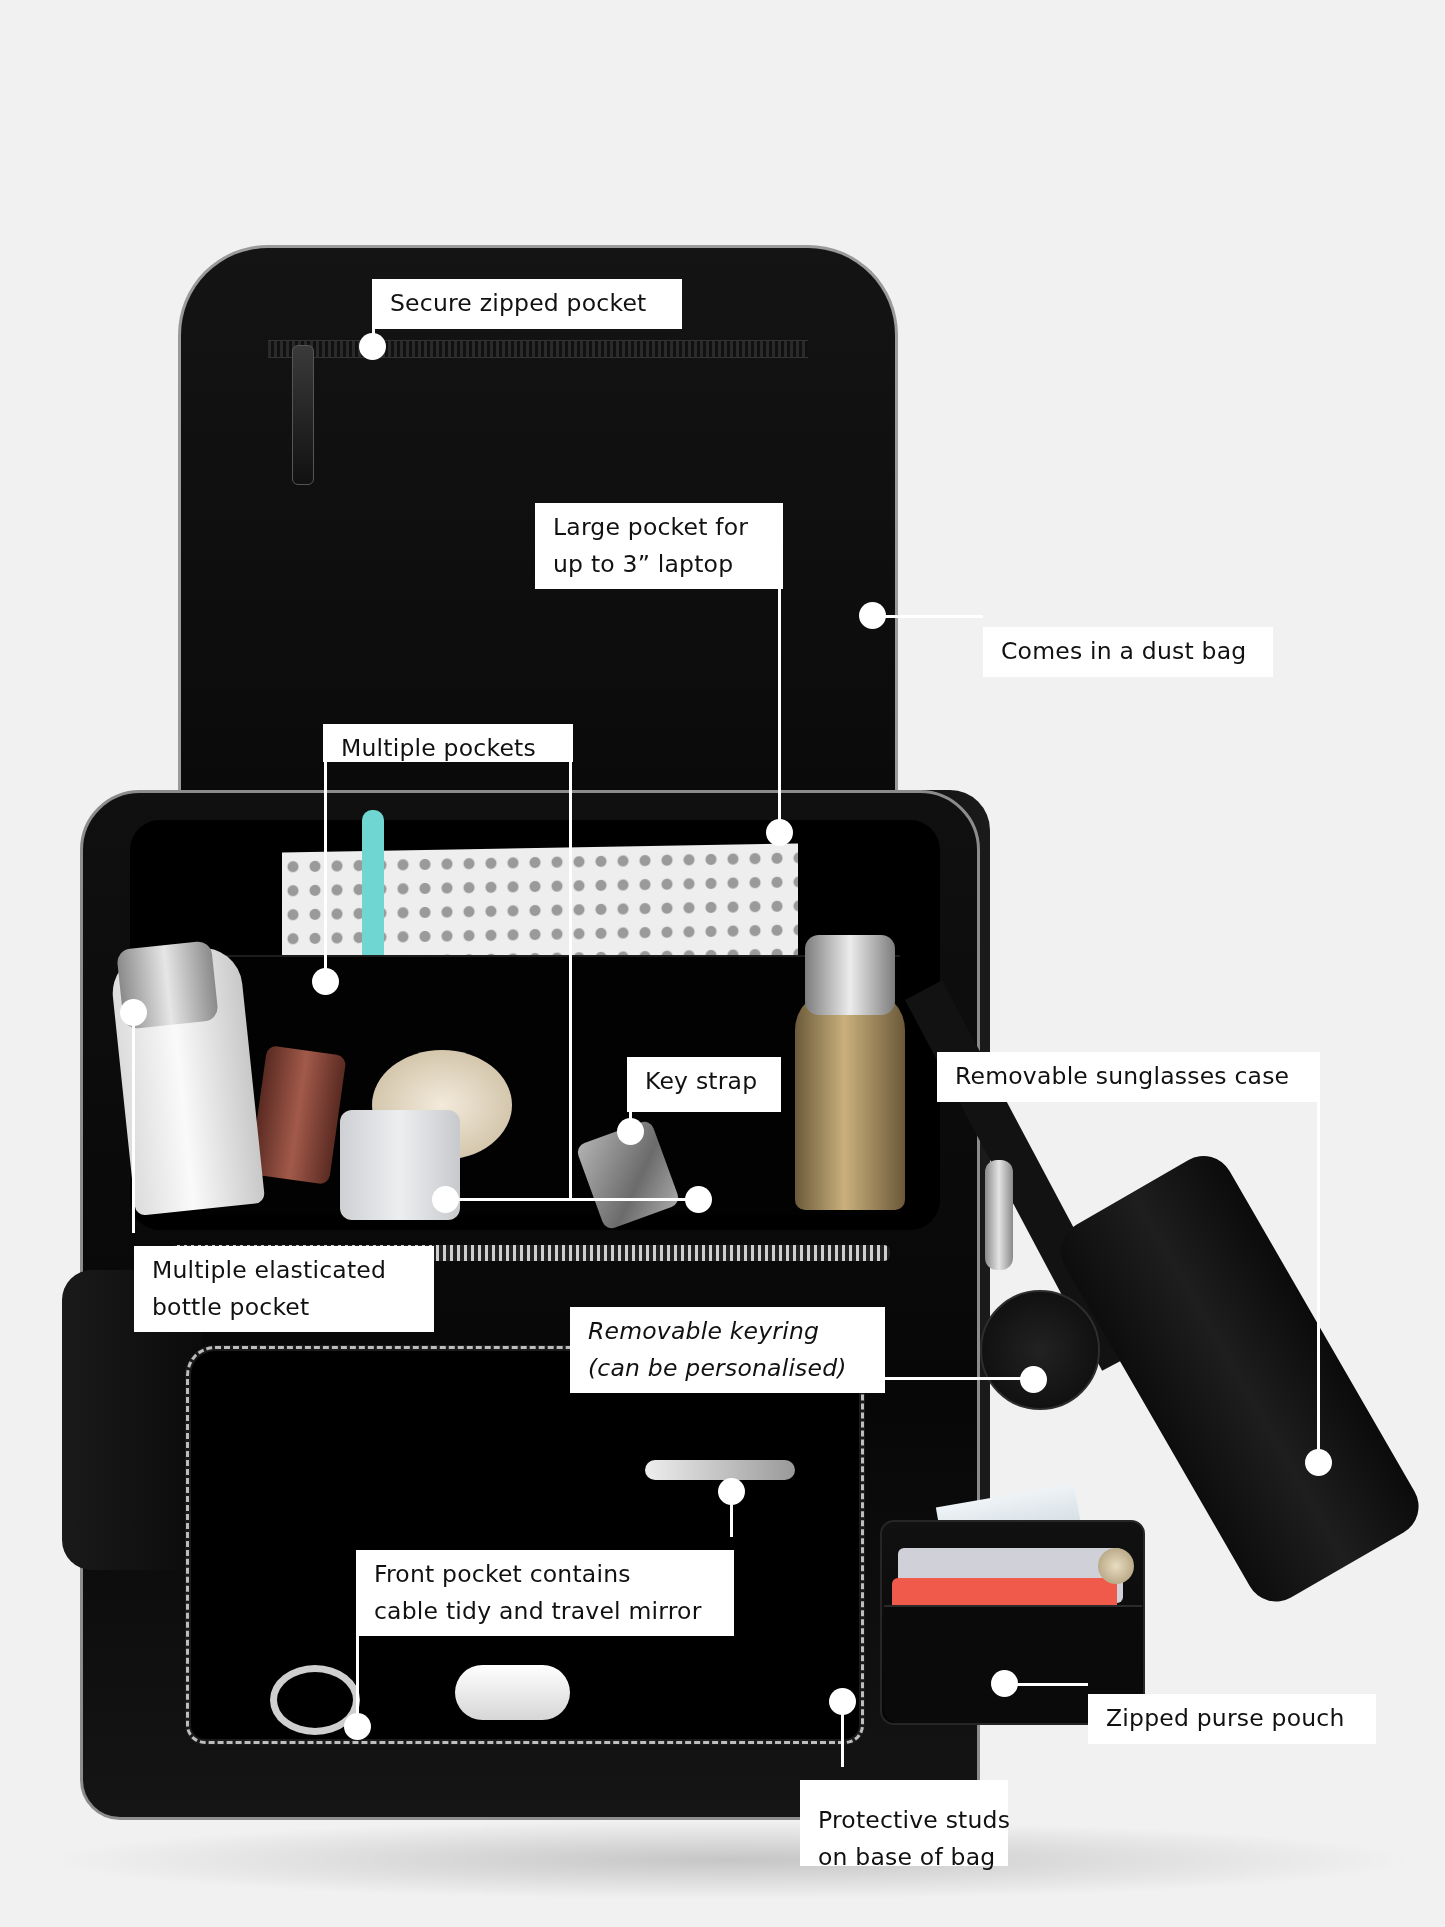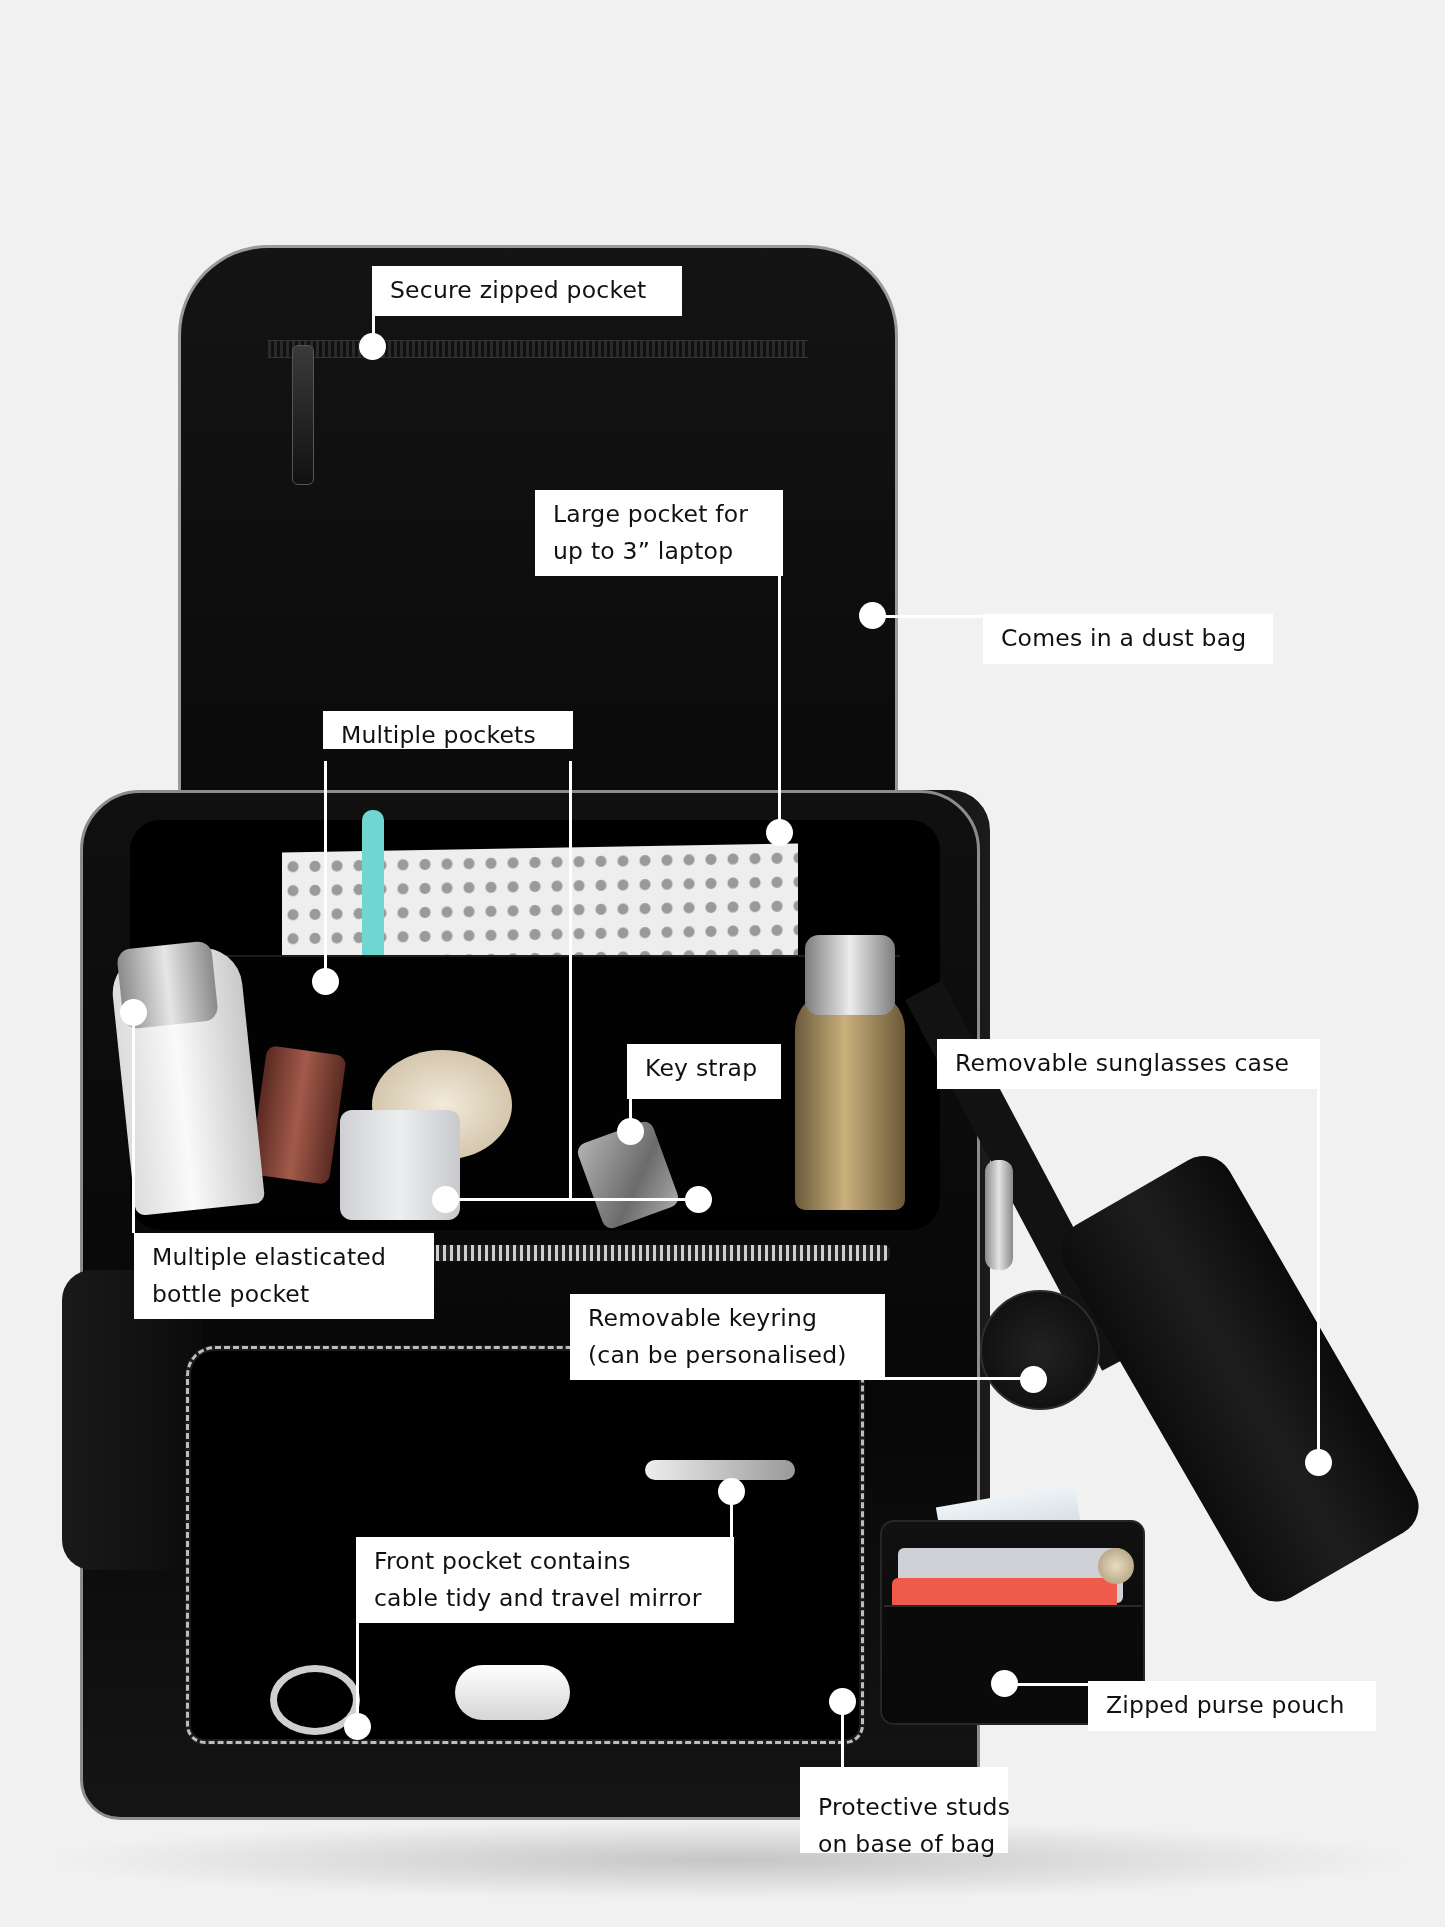--- a/index.html
+++ b/index.html
@@ -203,20 +203,21 @@
     .label {
       position: absolute;
       background: #ffffff;
       color: #111111;
       font-family: "DejaVu Sans", sans-serif;
       font-size: 23.5px;
       line-height: 37px;
       letter-spacing: 0.2px;
       padding: 0 18px;
       white-space: nowrap;
+      margin-top: 13px;
     }
     .label .ln { display: block; }
     .line {
       position: absolute;
       background: #ffffff;
     }
     .dot {
       position: absolute;
       width: 27px; height: 27px;
       background: #ffffff;
@@ -300,21 +301,21 @@
         <span class="ln">Removable sunglasses case</span>
       </div>
       <div class="line" style="left: 132px; top: 1012px; width: 3px; height: 221px;"></div>
       <div class="dot" style="left: 120px; top: 999px;"></div>
       <div class="label" style="left: 134px; top: 1233px; width: 300px; height: 86px; padding-top: 6px;">
         <span class="ln">Multiple elasticated</span>
         <span class="ln">bottle pocket</span>
       </div>
       <div class="line" style="left: 885px; top: 1377px; width: 140px; height: 3px;"></div>
       <div class="dot" style="left: 1020px; top: 1366px;"></div>
-      <div class="label" style="left: 570px; top: 1294px; width: 315px; height: 86px; padding-top: 6px;">
+      <div class="label" style="left: 570px; top: 1294px; width: 315px; height: 86px; padding-top: 6px; font-style: italic;">
         <span class="ln">Removable keyring</span>
         <span class="ln">(can be personalised)</span>
       </div>
       <div class="line" style="left: 730px; top: 1490px; width: 3px; height: 47px;"></div>
       <div class="line" style="left: 356px; top: 1623px; width: 3px; height: 100px;"></div>
       <div class="dot" style="left: 718px; top: 1478px;"></div>
       <div class="dot" style="left: 344px; top: 1713px;"></div>
       <div class="label" style="left: 356px; top: 1537px; width: 378px; height: 86px; padding-top: 6px;">
         <span class="ln">Front pocket contains</span>
         <span class="ln">cable tidy and travel mirror</span>

